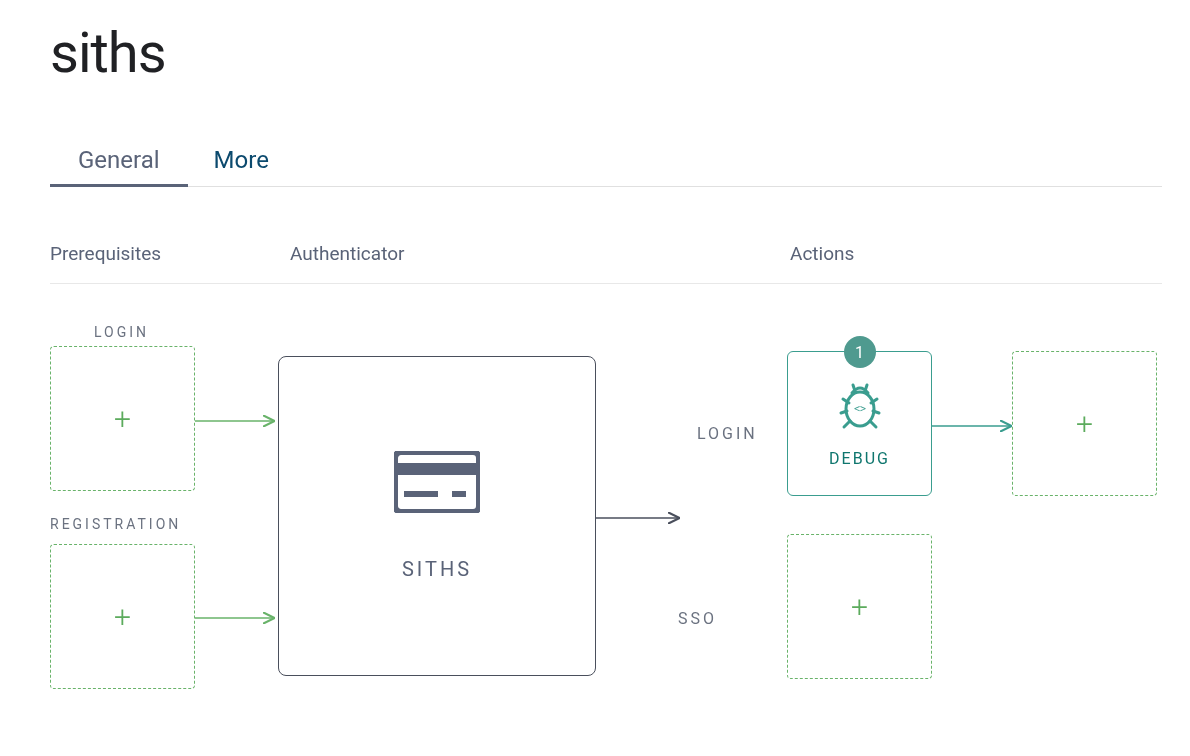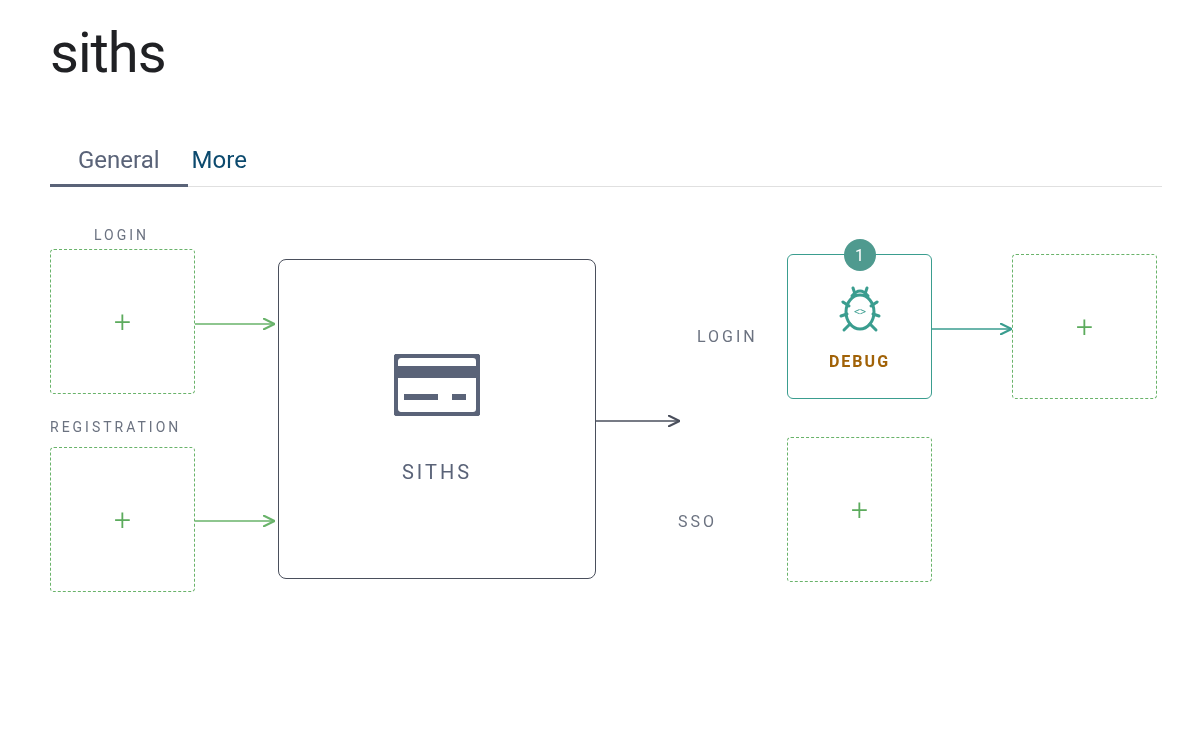--- a/index.html
+++ b/index.html
@@ -19,21 +19,21 @@
   }
   h1.title {
     font-size: 56px;
     font-weight: 400;
     margin: 0 0 60px 0;
     color: #202124;
     letter-spacing: -1px;
   }
   .tabs {
     display: flex;
-    gap: 32px;
+    gap: 54px;
     border-bottom: 1px solid #e0e0e0;
     padding-left: 28px;
   }
   .tab {
     font-size: 24px;
     color: #0c4a6e;
     padding: 0 0 12px 0;
     cursor: pointer;
     position: relative;
   }
@@ -121,22 +121,22 @@
     display: flex;
     flex-direction: column;
     align-items: center;
     justify-content: center;
     gap: 12px;
     cursor: pointer;
   }
   .debug-card .card-label {
     font-size: 16px;
     letter-spacing: 2px;
-    color: #a16207;
-    font-weight: 700;
+    color: #0f766e;
+    font-weight: 400;
   }
   .badge {
     position: absolute;
     top: -16px;
     left: 50%;
     transform: translateX(-50%);
     width: 32px;
     height: 32px;
     border-radius: 50%;
     background: #4f9a8f;
@@ -165,20 +165,25 @@
 <body>
 
 <div class="page">
   <h1 class="title">siths</h1>
 
   <div class="tabs">
     <div class="tab active">General</div>
     <div class="tab">More</div>
   </div>
 
+  <div class="columns-header">
+    <div class="col-prereq">Prerequisites</div>
+    <div class="col-auth">Authenticator</div>
+    <div class="col-actions">Actions</div>
+  </div>
 
   <div class="canvas">
 
     <div class="section-label" style="left:44px; top:8px;">LOGIN</div>
     <div class="add-box" style="left:0; top:30px; width:145px; height:145px;">
       <span class="plus">+</span>
     </div>
 
     <div class="section-label" style="left:0; top:200px;">REGISTRATION</div>
     <div class="add-box" style="left:0; top:228px; width:145px; height:145px;">

